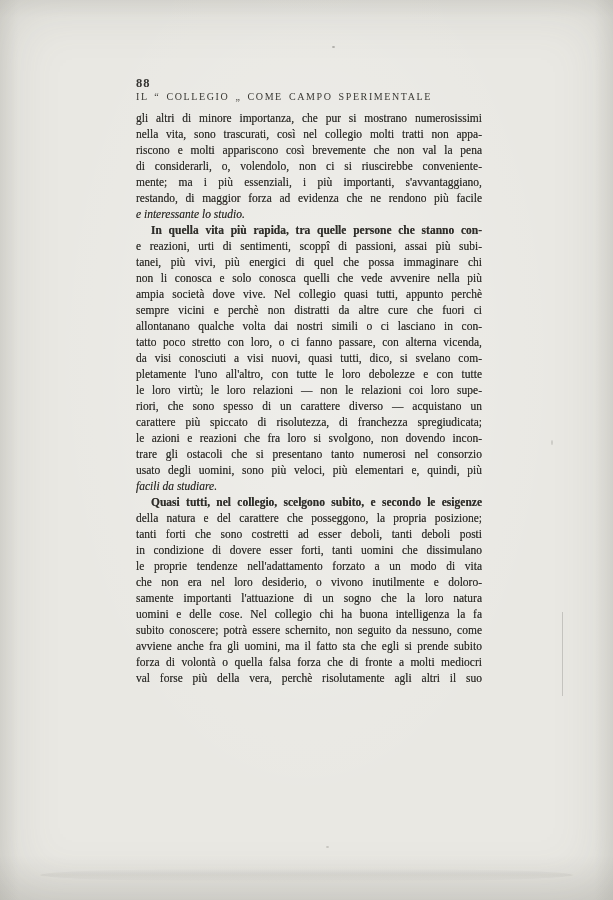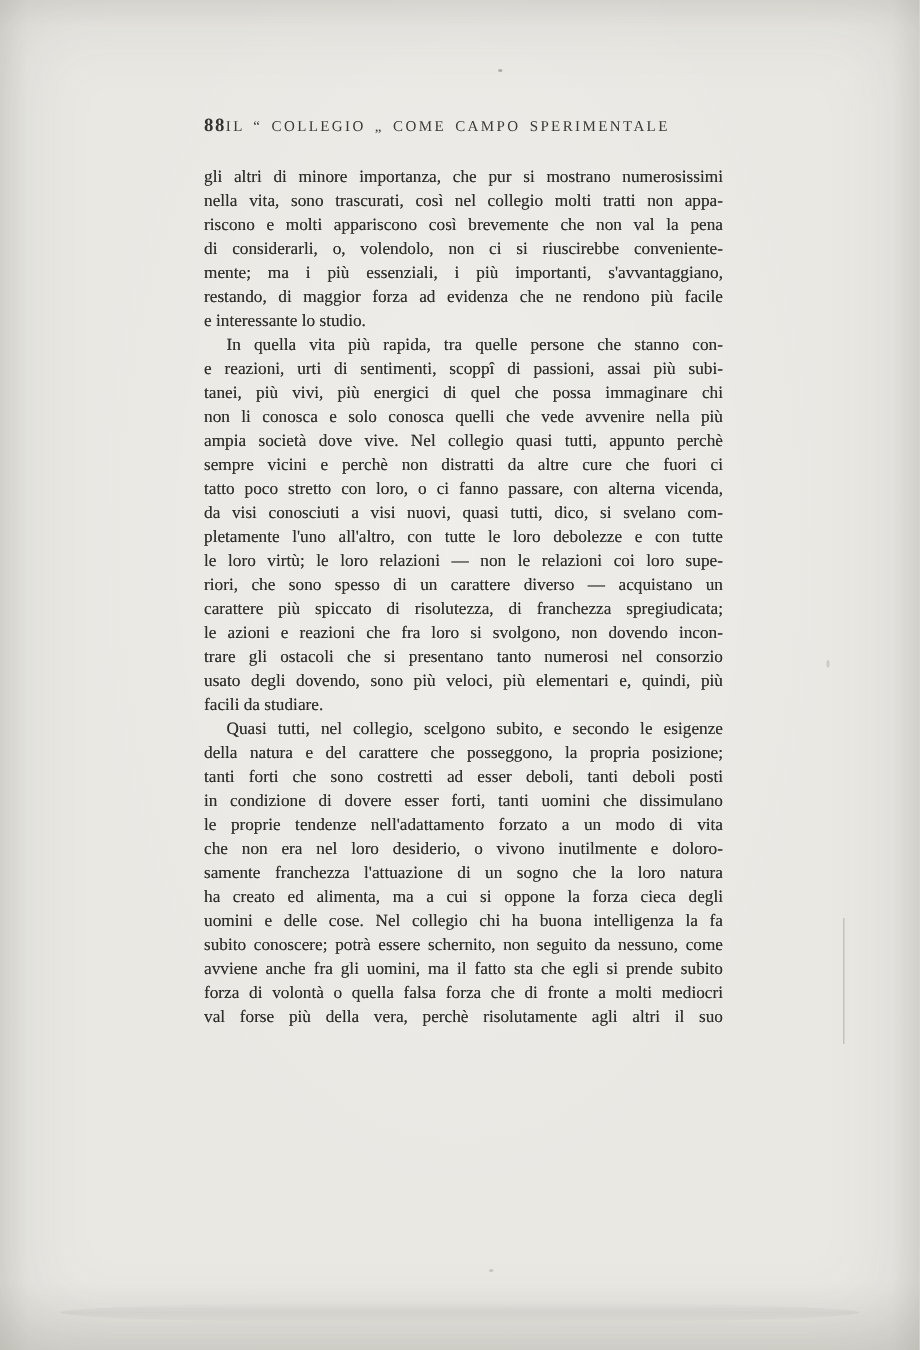--- a/index.html
+++ b/index.html
@@ -22,20 +22,21 @@
     overflow: hidden;
     color: #2f2e2a;
   }
   .page-header {
     position: absolute;
     left: 136px;
     top: 76px;
     width: 346px;
     display: flex;
     align-items: baseline;
+    flex-direction: column;
   }
   .page-number {
     font-size: 12.5px;
     font-weight: 600;
     letter-spacing: 1px;
     color: #343330;
   }
   .running-title {
     flex: 1;
     text-align: left;
@@ -56,22 +57,22 @@
     text-shadow: 0 0 0.4px rgba(47,46,42,0.65);
   }
   .paragraph { margin: 0; }
   .text-line {
     height: 16px;
     overflow: hidden;
     text-align: justify;
     text-align-last: justify;
     white-space: normal;
   }
-  .text-line.last { text-align-last: left; }
-  .text-line.first { text-indent: 15px; }
+  .text-line.last { text-align-last: left; font-style: italic; }
+  .text-line.first { text-indent: 15px; font-weight: bold; }
   
   .speck {
     position: absolute;
     background: rgba(70,68,62,0.35);
     border-radius: 50%;
   }
   .speck-a { left: 332px; top: 46px;  width: 3px; height: 2px; }
   .speck-b { left: 551px; top: 440px; width: 2px; height: 5px; opacity: .5; }
   .speck-c { left: 326px; top: 846px; width: 3px; height: 2px; opacity: .6; }
   .edge-line {
@@ -107,40 +108,40 @@
         <div class="text-line">restando, di maggior forza ad evidenza che ne rendono più facile</div>
         <div class="text-line last">e interessante lo studio.</div>
       </div>
       <div class="paragraph">
         <div class="text-line first">In quella vita più rapida, tra quelle persone che stanno con-</div>
         <div class="text-line">e reazioni, urti di sentimenti, scoppî di passioni, assai più subi-</div>
         <div class="text-line">tanei, più vivi, più energici di quel che possa immaginare chi</div>
         <div class="text-line">non li conosca e solo conosca quelli che vede avvenire nella più</div>
         <div class="text-line">ampia società dove vive. Nel collegio quasi tutti, appunto perchè</div>
         <div class="text-line">sempre vicini e perchè non distratti da altre cure che fuori ci</div>
+        <div class="text-line">allontanano qualche volta dai nostri simili o ci lasciano in con-</div>
         <div class="text-line">tatto poco stretto con loro, o ci fanno passare, con alterna vicenda,</div>
         <div class="text-line">da visi conosciuti a visi nuovi, quasi tutti, dico, si svelano com-</div>
         <div class="text-line">pletamente l'uno all'altro, con tutte le loro debolezze e con tutte</div>
         <div class="text-line">le loro virtù; le loro relazioni — non le relazioni coi loro supe-</div>
         <div class="text-line">riori, che sono spesso di un carattere diverso — acquistano un</div>
         <div class="text-line">carattere più spiccato di risolutezza, di franchezza spregiudicata;</div>
         <div class="text-line">le azioni e reazioni che fra loro si svolgono, non dovendo incon-</div>
         <div class="text-line">trare gli ostacoli che si presentano tanto numerosi nel consorzio</div>
-        <div class="text-line">usato degli dovendo, sono più veloci, più elementari e, quindi, più</div>
+        <div class="text-line">usato degli uomini, sono più veloci, più elementari e, quindi, più</div>
         <div class="text-line last">facili da studiare.</div>
       </div>
       <div class="paragraph">
         <div class="text-line first">Quasi tutti, nel collegio, scelgono subito, e secondo le esigenze</div>
         <div class="text-line">della natura e del carattere che posseggono, la propria posizione;</div>
         <div class="text-line">tanti forti che sono costretti ad esser deboli, tanti deboli posti</div>
         <div class="text-line">in condizione di dovere esser forti, tanti uomini che dissimulano</div>
         <div class="text-line">le proprie tendenze nell'adattamento forzato a un modo di vita</div>
         <div class="text-line">che non era nel loro desiderio, o vivono inutilmente e doloro-</div>
-        <div class="text-line">samente franchezza l'attuazione di un sogno che la loro natura</div>
-        <div class="text-line">ha creato ed alimenta, ma a cui si oppone la forza cieca degli</div>
+        <div class="text-line">samente importanti l'attuazione di un sogno che la loro natura</div>
         <div class="text-line">uomini e delle cose. Nel collegio chi ha buona intelligenza la fa</div>
         <div class="text-line">subito conoscere; potrà essere schernito, non seguito da nessuno, come</div>
         <div class="text-line">avviene anche fra gli uomini, ma il fatto sta che egli si prende subito</div>
         <div class="text-line">forza di volontà o quella falsa forza che di fronte a molti mediocri</div>
         <div class="text-line">val forse più della vera, perchè risolutamente agli altri il suo</div>
       </div>
     </div>
 
   <div class="speck speck-a"></div>
   <div class="speck speck-b"></div>

